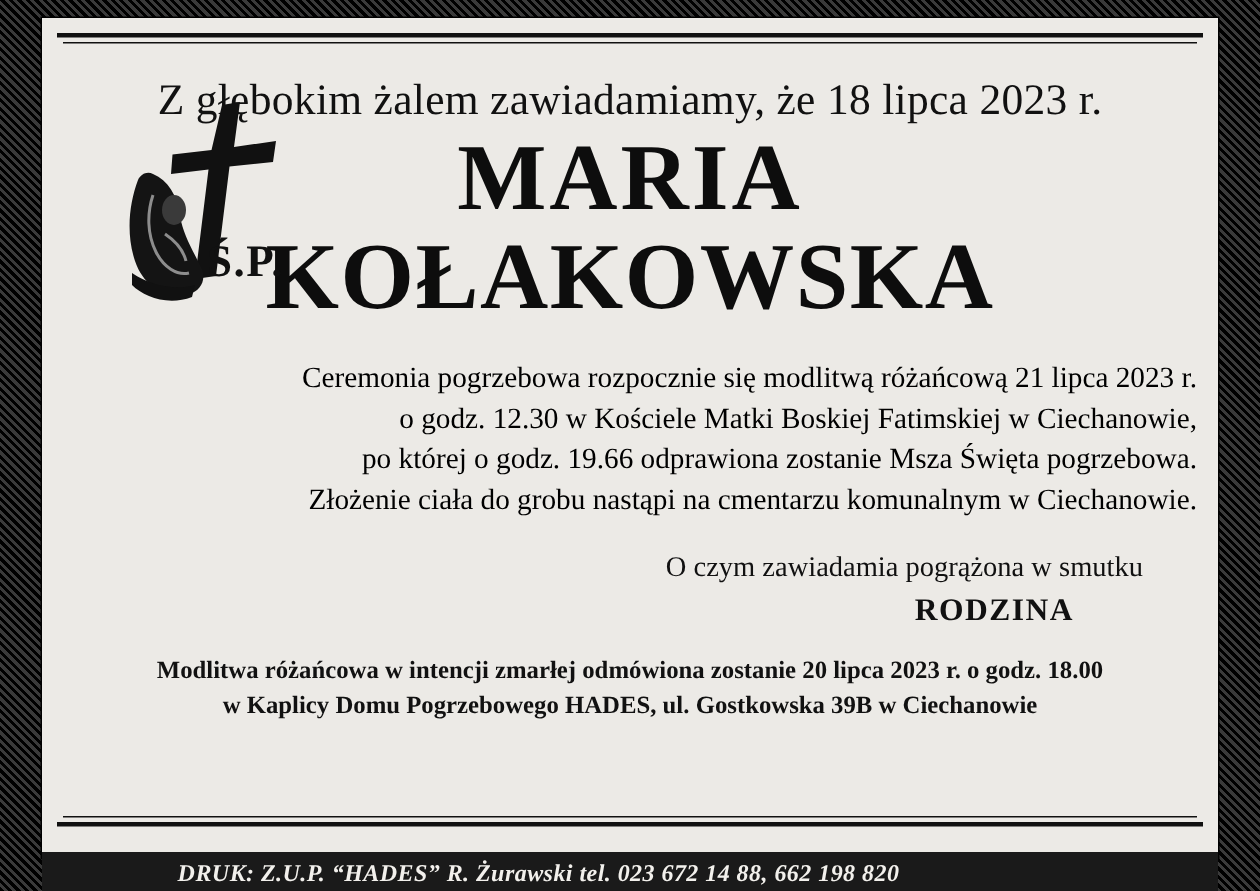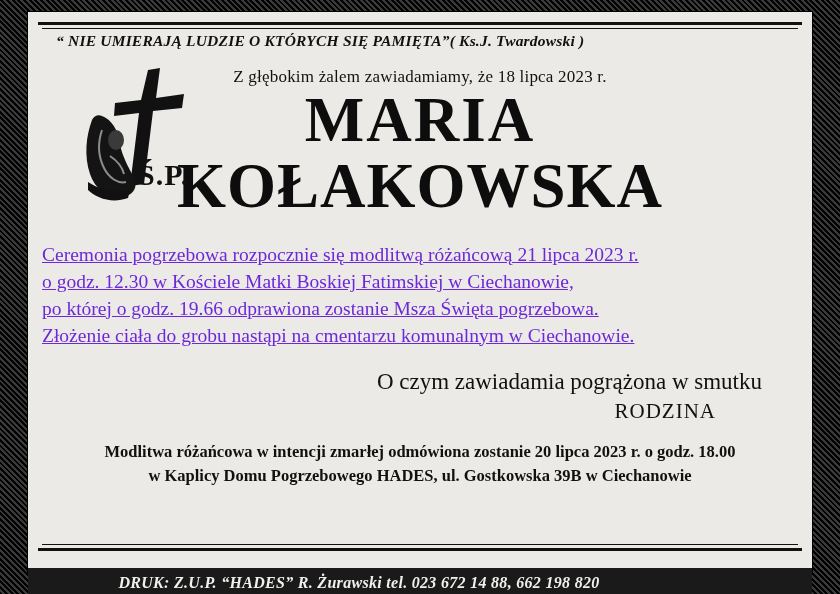--- a/index.html
+++ b/index.html
@@ -79,21 +79,21 @@
     letter-spacing: 1px;
     color: #111;
   }
 
   .intro {
     text-align: center;
     margin-top: 16px;
     color: #111;
   }
   .intro div {
-    font-size: 17px;
+    font-size: 29px;
     line-height: 1.34;
     letter-spacing: 0.2px;
   }
 
   .name-block {
     text-align: center;
     color: #0d0d0d;
   }
   .name-first {
     font-size: 63px;
@@ -102,40 +102,39 @@
     line-height: 1.0;
   }
   .name-last {
     font-size: 63px;
     font-weight: bold;
     letter-spacing: 1px;
     line-height: 1.08;
   }
 
   .ceremony {
-    text-align: left;
+    text-align: right;
     margin-top: 22px;
-    color: #6d28d9;
-    text-decoration: underline;
+    color: #000000;
   }
   .ceremony div {
     font-size: 19.5px;
     line-height: 1.38;
   }
 
   .family {
     margin-top: 20px;
     text-align: right;
     padding-right: 36px;
     color: #111;
   }
-  .family .line1 { font-size: 23px; }
+  .family .line1 { font-size: 19px; }
   .family .line2 {
     font-size: 21px;
-    font-weight: normal;
+    font-weight: bold;
     letter-spacing: 1px;
     margin-top: 4px;
     padding-right: 46px;
   }
 
   .rosary {
     margin-top: 16px;
     text-align: center;
     color: #111;
   }
@@ -172,21 +171,20 @@
 <div id="page">
   <div class="outer-border"></div>
   <div class="inner-sheet">
     <div class="rule rule-top-outer"></div>
     <div class="rule rule-top-inner"></div>
     <div class="rule rule-bottom-inner"></div>
     <div class="rule rule-bottom-outer"></div>
 
     <div class="content">
 
-      <div class="quote">“ NIE UMIERAJĄ LUDZIE O KTÓRYCH SIĘ PAMIĘTA”( Ks.J. Twardowski )</div>
 
       <div class="cross-wrap">
         <svg width="150" height="160" viewBox="0 0 150 160" xmlns="http://www.w3.org/2000/svg">
 
           <path d="M84 6 L96 4 L92 34 L120 30 L118 44 L89 47 L80 120 L66 122 L75 49 L50 52 L51 39 L77 36 Z" fill="#111"></path>
 
           <path d="M28 56 C22 72 20 92 26 110 C32 128 48 136 62 132 C70 130 74 122 70 114 C64 102 58 92 56 80 C54 66 48 56 38 52 C34 50 30 52 28 56 Z" fill="#141414"></path>
           <path d="M38 66 C34 78 34 92 40 104 C45 114 54 120 62 118" fill="none" stroke="#8d8d8d" stroke-width="2"></path>
           <path d="M46 92 C52 96 58 102 60 110" fill="none" stroke="#8d8d8d" stroke-width="2"></path>
           <ellipse cx="52" cy="76" rx="8" ry="10" fill="#3a3a3a"></ellipse>

